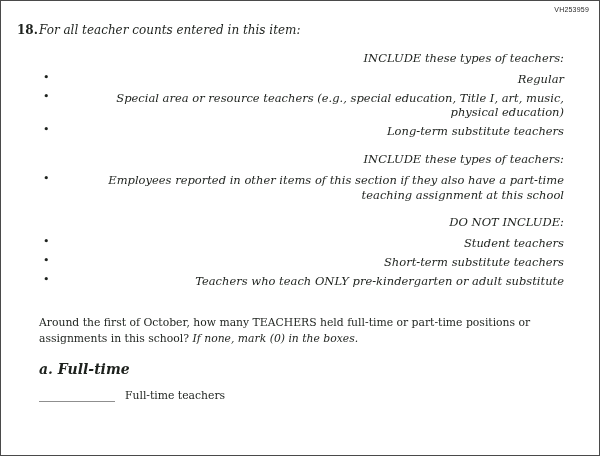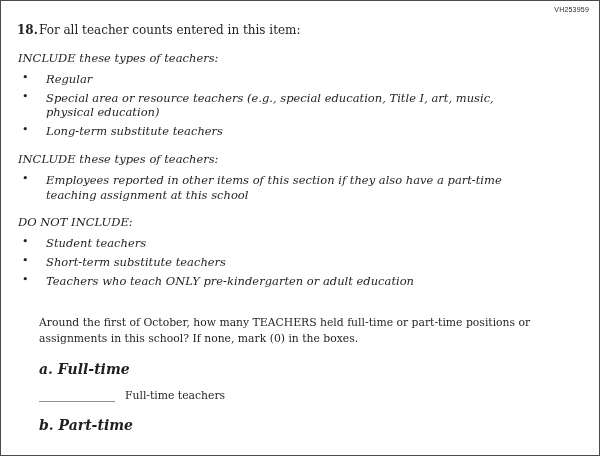--- a/index.html
+++ b/index.html
@@ -27,22 +27,22 @@
     display: flex;
     margin: 22px 30px 0 16px;
     font-size: 12px;
     line-height: 1.25;
   }
   .item-number {
     font-weight: bold;
     width: 22px;
     flex: 0 0 22px;
   }
-  .item-intro { }
-  .body-col { margin-left: 17px; width: 525px; }
+  .item-intro { font-style: italic; }
+  .body-col { margin-left: 38px; width: 525px; text-align: right; }
   .section { margin-top: 13px; }
   .section-heading {
     font-style: italic;
     font-size: 11.5px;
     margin-bottom: 7px;
   }
   ul.bullets { list-style: none; }
   ul.bullets li {
     position: relative;
     font-style: italic;
@@ -58,21 +58,21 @@
     top: -1px;
     font-style: normal;
     font-size: 11px;
   }
   .question {
     margin: 27px 30px 0 38px;
     width: 524px;
     font-size: 10.8px;
     line-height: 1.4;
   }
-  .q-italic { }
+  .q-italic { font-style: italic; }
   .response { margin-left: 38px; margin-top: 15px; }
   .response-label {
     font-weight: bold;
     font-size: 14px;
     margin-bottom: 12px;
     font-style: italic;
   }
   .response-line {
     display: flex;
     align-items: flex-end;
@@ -114,37 +114,33 @@
       <ul class="bullets">
         <li>Employees reported in other items of this section if they also have a part-time teaching assignment at this school</li>
       </ul>
     </div>
 
     <div class="section">
       <div class="section-heading">DO NOT INCLUDE:</div>
       <ul class="bullets">
         <li>Student teachers</li>
         <li>Short-term substitute teachers</li>
-        <li>Teachers who teach ONLY pre-kindergarten or adult education</li>
+        <li>Teachers who teach ONLY pre-kindergarten or adult substitute</li>
       </ul>
     </div>
 
   </div>
 
   <div class="question">
     <span>Around the first of October, how many TEACHERS held full-time or part-time positions or assignments in this school?</span>
     <span class="q-italic">If none, mark (0) in the boxes.</span>
   </div>
 
   <div class="response">
     <div class="response-label">a. Full-time</div>
     <div class="response-line">
       <span class="blank"></span>
       <span class="line-label">Full-time teachers</span>
     </div>
   </div>
 
-  <div class="response">
-    <div class="response-label">b. Part-time</div>
-
-  </div>
 
 </div>
 
 </body></html>

